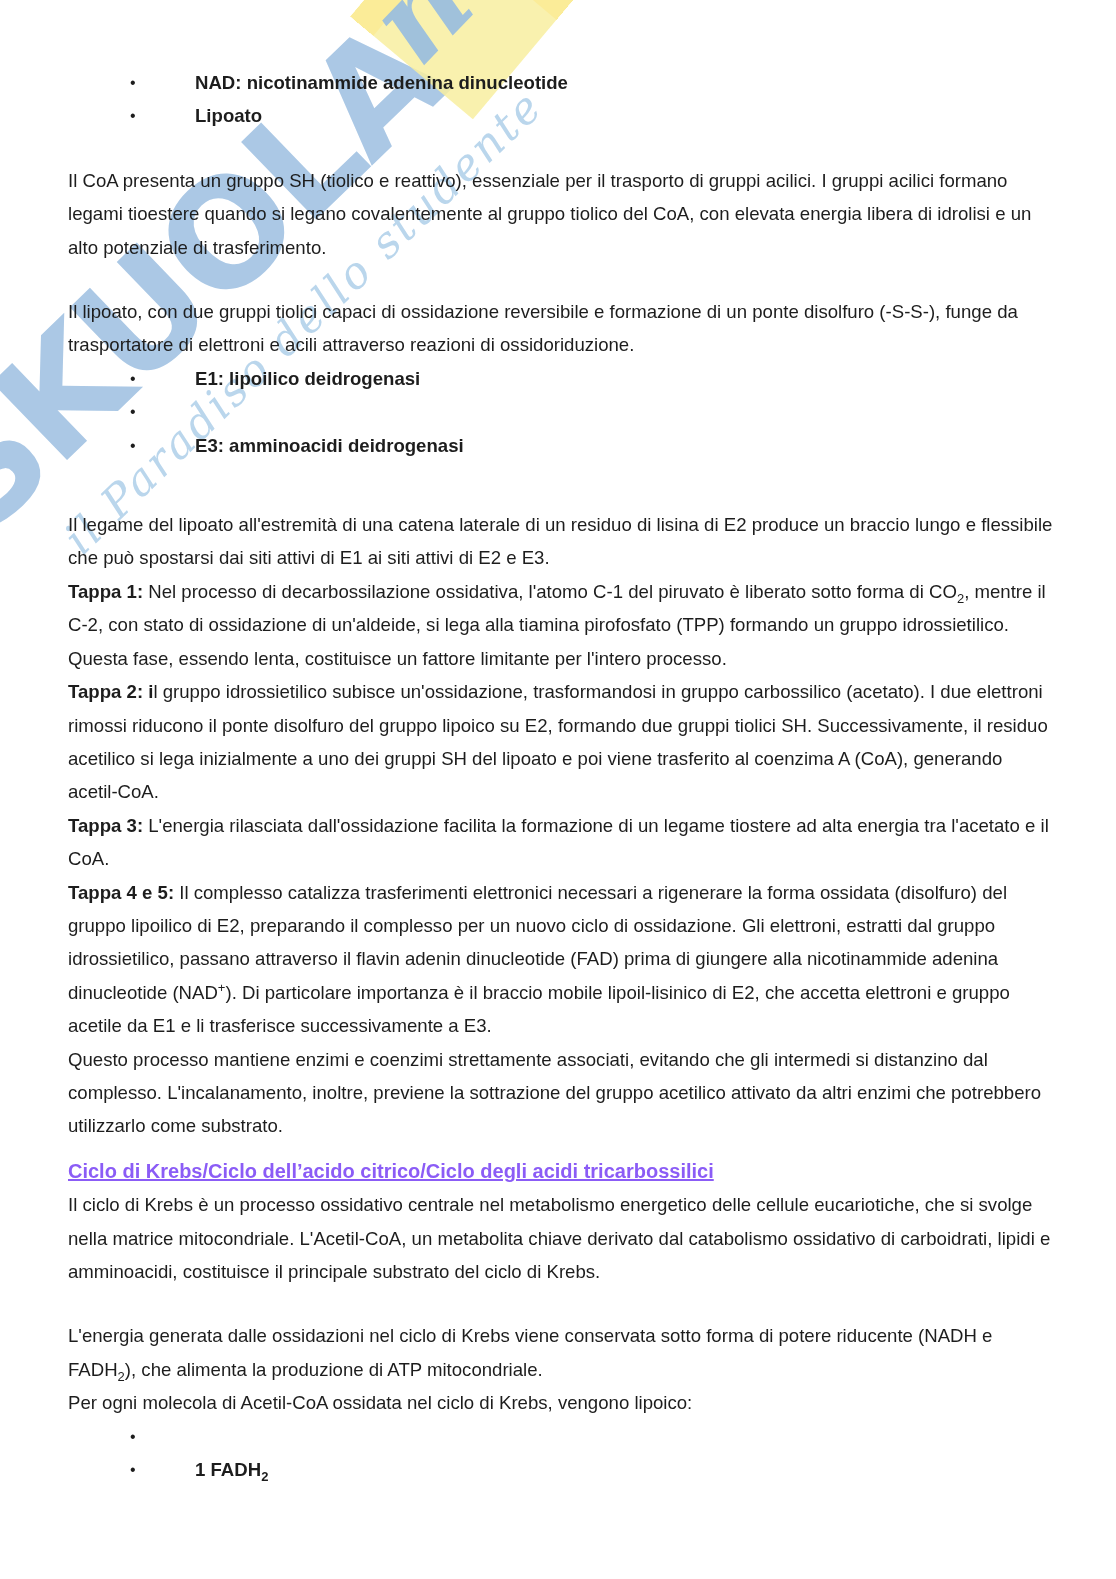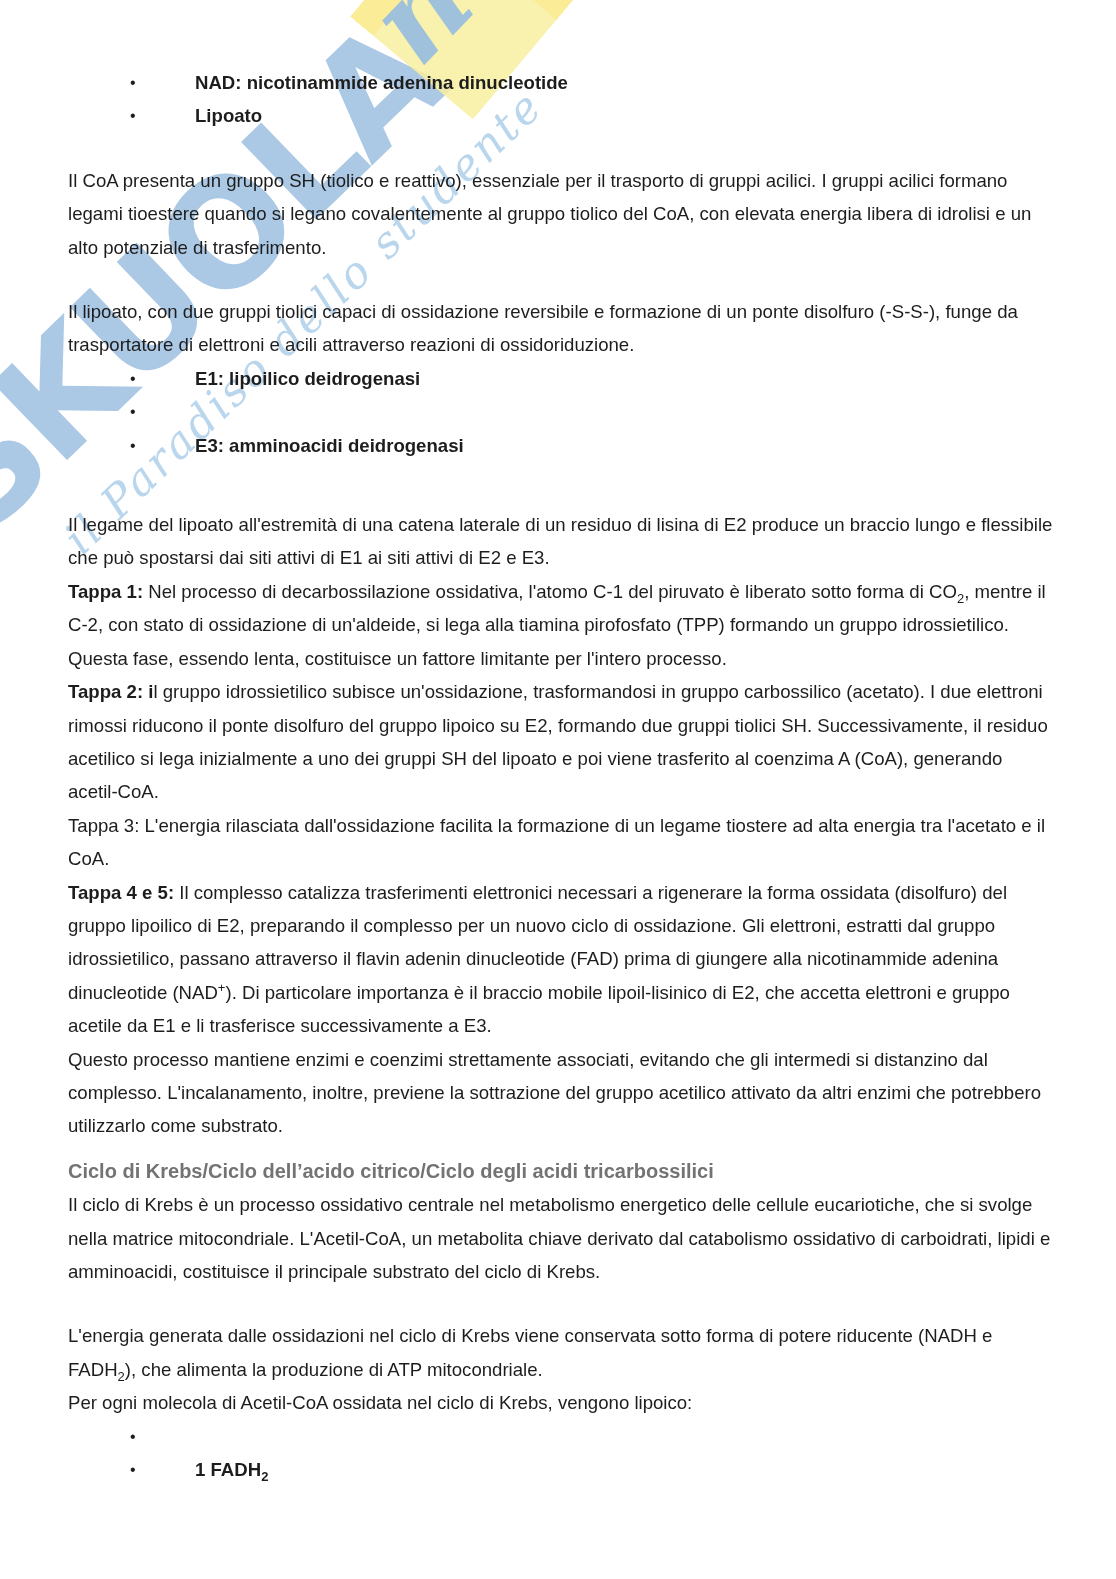--- a/index.html
+++ b/index.html
@@ -103,25 +103,25 @@
         </div>
         <div class="bullet-item">
           <span class="bullet-dot">•</span>
           <span class="bullet-text"><span>E3: amminoacidi deidrogenasi</span></span>
         </div>
       </div>
       <div class="spacer" style="height: 46px;"></div>
       <div class="para"><span>Il legame del lipoato all'estremità di una catena laterale di un residuo di lisina di E2 produce un braccio lungo e flessibile che può spostarsi dai siti attivi di E1 ai siti attivi di E2 e E3.</span></div>
       <div class="para"><span style="font-weight: 700;">Tappa 1:</span><span> Nel processo di decarbossilazione ossidativa, l'atomo C-1 del piruvato è liberato sotto forma di CO</span><sub>2</sub><span>, mentre il C-2, con stato di ossidazione di un'aldeide, si lega alla tiamina pirofosfato (TPP) formando un gruppo idrossietilico. Questa fase, essendo lenta, costituisce un fattore limitante per l'intero processo.</span></div>
       <div class="para"><span style="font-weight: 700;">Tappa 2: i</span><span>l gruppo idrossietilico subisce un'ossidazione, trasformandosi in gruppo carbossilico (acetato). I due elettroni rimossi riducono il ponte disolfuro del gruppo lipoico su E2, formando due gruppi tiolici SH. Successivamente, il residuo acetilico si lega inizialmente a uno dei gruppi SH del lipoato e poi viene trasferito al coenzima A (CoA), generando acetil-CoA.</span></div>
-      <div class="para"><span style="font-weight: 400;">Tappa 3:</span><span> L'energia rilasciata dall'ossidazione facilita la formazione di un legame tiostere ad alta energia tra l'acetato e il CoA.</span></div>
+      <div class="para"><span style="font-weight: 700;">Tappa 3:</span><span> L'energia rilasciata dall'ossidazione facilita la formazione di un legame tiostere ad alta energia tra l'acetato e il CoA.</span></div>
       <div class="para"><span style="font-weight: 700;">Tappa 4 e 5:</span><span> Il complesso catalizza trasferimenti elettronici necessari a rigenerare la forma ossidata (disolfuro) del gruppo lipoilico di E2, preparando il complesso per un nuovo ciclo di ossidazione. Gli elettroni, estratti dal gruppo idrossietilico, passano attraverso il flavin adenin dinucleotide (FAD) prima di giungere alla nicotinammide adenina dinucleotide (NAD</span><sup>+</sup><span>). Di particolare importanza è il braccio mobile lipoil-lisinico di E2, che accetta elettroni e gruppo acetile da E1 e li trasferisce successivamente a E3.</span></div>
       <div class="para"><span>Questo processo mantiene enzimi e coenzimi strettamente associati, evitando che gli intermedi si distanzino dal complesso. L'incalanamento, inoltre, previene la sottrazione del gruppo acetilico attivato da altri enzimi che potrebbero utilizzarlo come substrato.</span></div>
       <div class="spacer" style="height: 12px;"></div>
-      <div class="heading" style="color: #737373;"><span>Ciclo di Krebs/Ciclo dell’acido citrico/Ciclo degli acidi tricarbossilici</span></div>
+      <div class="heading" style="color: #8b5cf6; text-decoration: underline;"><span>Ciclo di Krebs/Ciclo dell’acido citrico/Ciclo degli acidi tricarbossilici</span></div>
       <div class="para"><span>Il ciclo di Krebs è un processo ossidativo centrale nel metabolismo energetico delle cellule eucariotiche, che si svolge nella matrice mitocondriale. L'Acetil-CoA, un metabolita chiave derivato dal catabolismo ossidativo di carboidrati, lipidi e amminoacidi, costituisce il principale substrato del ciclo di Krebs.</span></div>
       <div class="spacer" style="height: 31px;"></div>
       <div class="para"><span>L'energia generata dalle ossidazioni nel ciclo di Krebs viene conservata sotto forma di potere riducente (NADH e FADH</span><sub>2</sub><span>), che alimenta la produzione di ATP mitocondriale.</span></div>
       <div class="para"><span>Per ogni molecola di Acetil-CoA ossidata nel ciclo di Krebs, vengono lipoico:</span></div>
       <div class="bullets">
         <div class="bullet-item">
           <span class="bullet-dot">•</span>
         </div>
         <div class="bullet-item">
           <span class="bullet-dot">•</span>

